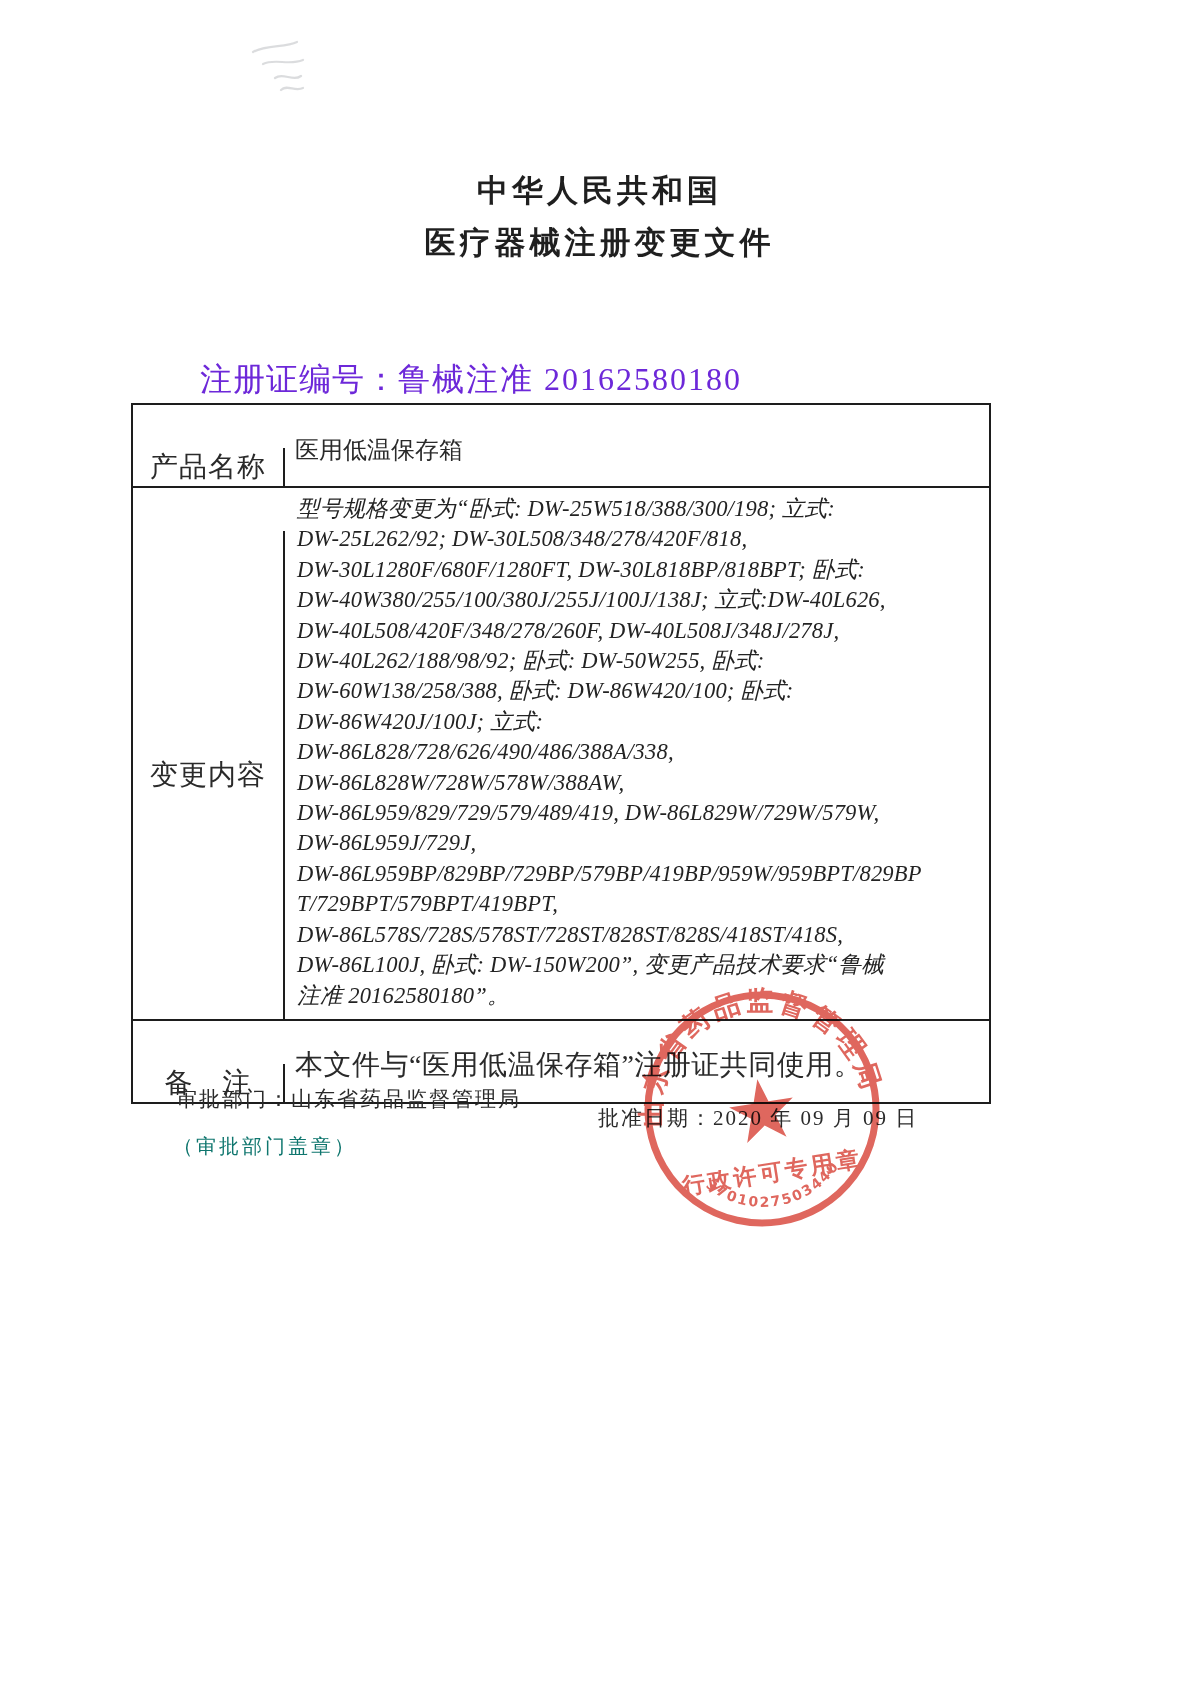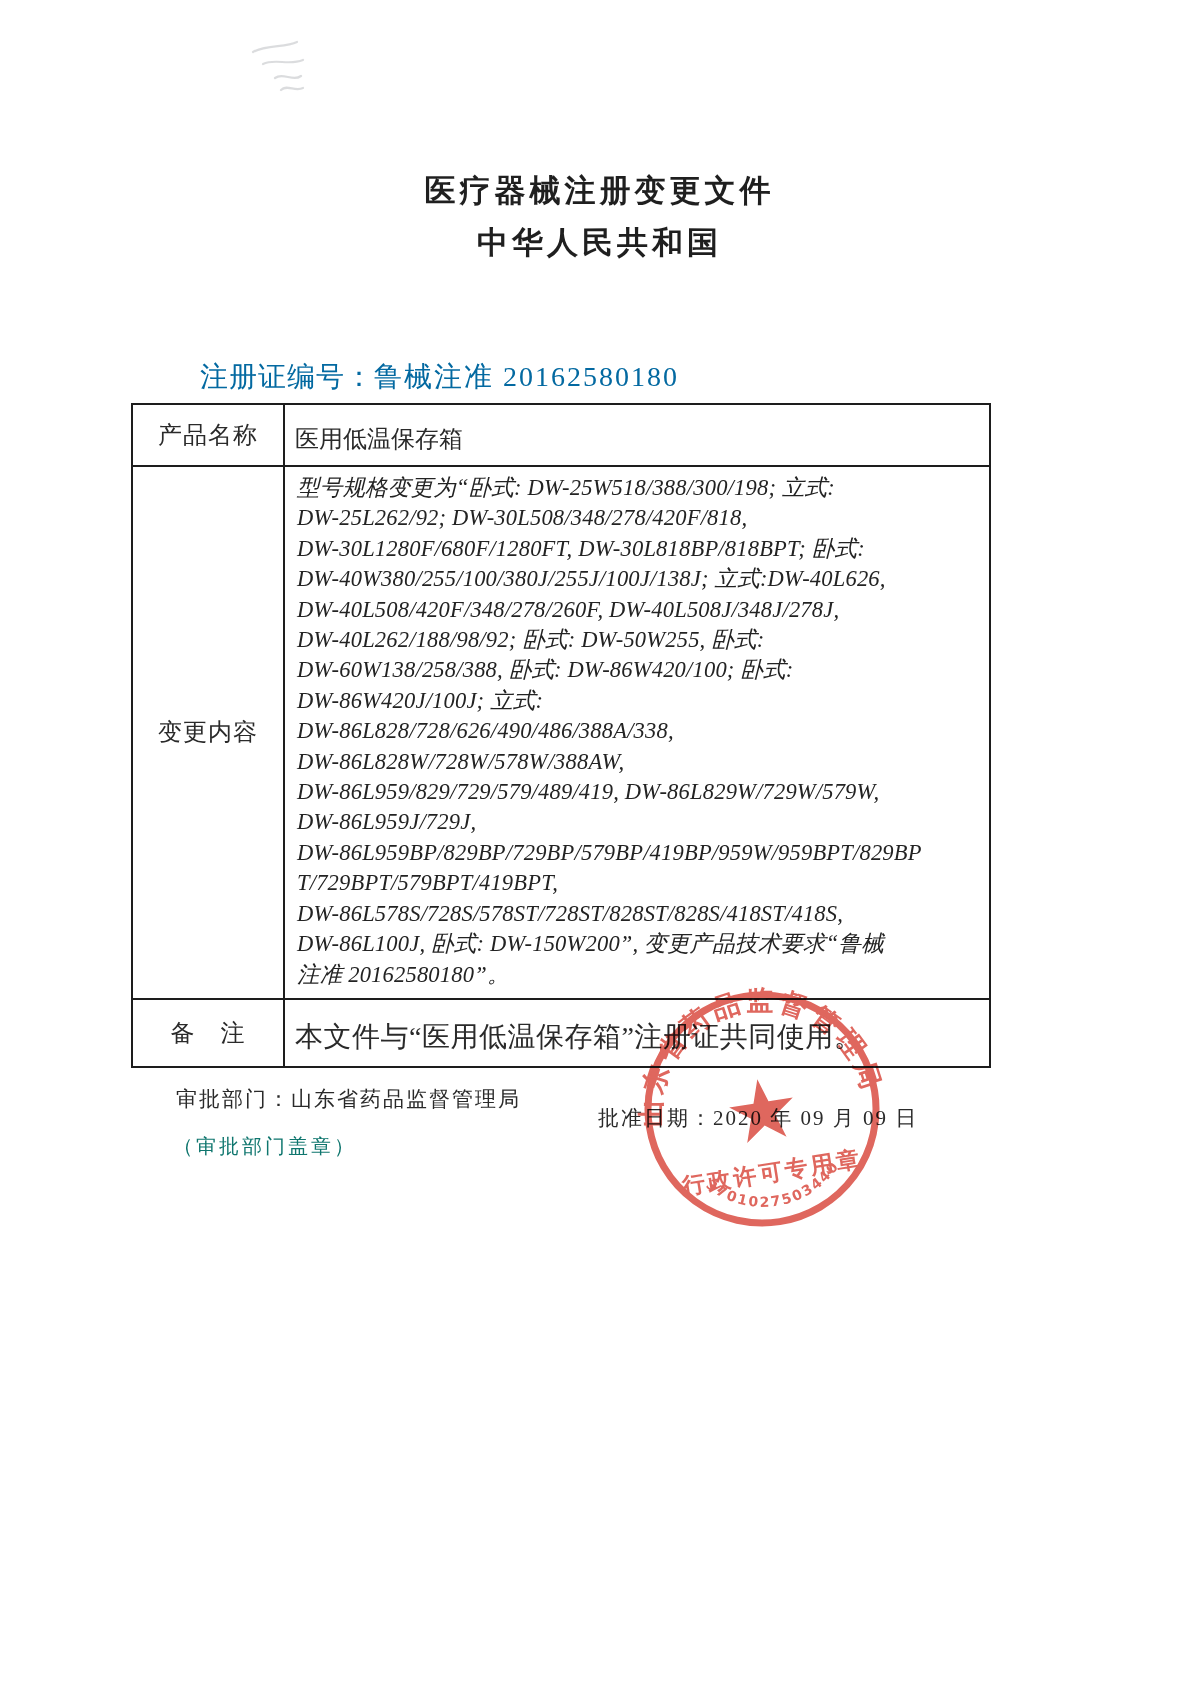--- a/index.html
+++ b/index.html
@@ -7,34 +7,34 @@
     position:relative;
     width:1199px; height:1696px;
     margin:0 auto;
     background:#ffffff;
     font-family:"Liberation Serif","DejaVu Serif",serif;
     color:#262626;
     overflow:hidden;
   }
   .title-block { position:absolute; top:165px; left:0; width:100%; text-align:center; }
   .title-line { font-size:31px; font-weight:bold; letter-spacing:4px; line-height:52px; color:#1f1f1f; }
-  .reg-line { position:absolute; top:358px; left:200px; font-size:28px; letter-spacing:1px; color:#0369a1; }
+  .reg-line { position:absolute; top:358px; left:200px; font-size:32px; letter-spacing:1px; color:#6d28d9; }
   .reg-line .num { letter-spacing:2px; }
 
   .doc-table {
     position:absolute; left:131px; top:403px; width:856px;
     border:2px solid #1d1d1d;
   }
   .t-row { display:flex; border-bottom:2px solid #1d1d1d; }
   .t-row:last-child { border-bottom:none; }
   .t-label {
     width:150px; flex:0 0 150px;
     border-right:2px solid #1d1d1d;
     display:flex; align-items:center; justify-content:center;
-    font-size:24px; letter-spacing:1px; color:#2a2a2a;
+    font-size:28px; letter-spacing:1px; color:#2a2a2a;margin-top:43px;
   }
   .t-value {
     flex:1; padding:18px 6px 10px 10px;
     font-size:24px; color:#2a2a2a;
     display:flex; align-items:center;
   }
   .change-lines { padding:6px 2px 8px 12px; display:block;font-style:italic; }
   .change-line {
     font-size:22.5px; line-height:30.4px; white-space:nowrap;
     letter-spacing:0.2px; color:#232323;
@@ -57,22 +57,22 @@
 </head>
 <body>
 
 <div class="page">
 
   <svg class="corner-mark" width="70" height="60" viewBox="0 0 70 60">
     <path d="M8 14 C 22 6, 40 10, 52 4 M 18 26 C 30 20, 44 28, 58 22 M 30 40 C 38 34, 48 44, 56 38 M 36 52 C 42 46, 50 54, 58 50" fill="none" stroke="#8a8f94" stroke-width="2.2" stroke-linecap="round"></path>
   </svg>
 
   <div class="title-block">
+    <div class="title-line">中华人民共和国</div>
     <div class="title-line">医疗器械注册变更文件</div>
-    <div class="title-line">中华人民共和国</div>
   </div>
 
   <div class="reg-line">
     <span>注册证编号：</span><span class="num">鲁械注准 20162580180</span>
   </div>
 
   <div class="doc-table">
 
     <div class="t-row">
       <div class="t-label">产品名称</div>

